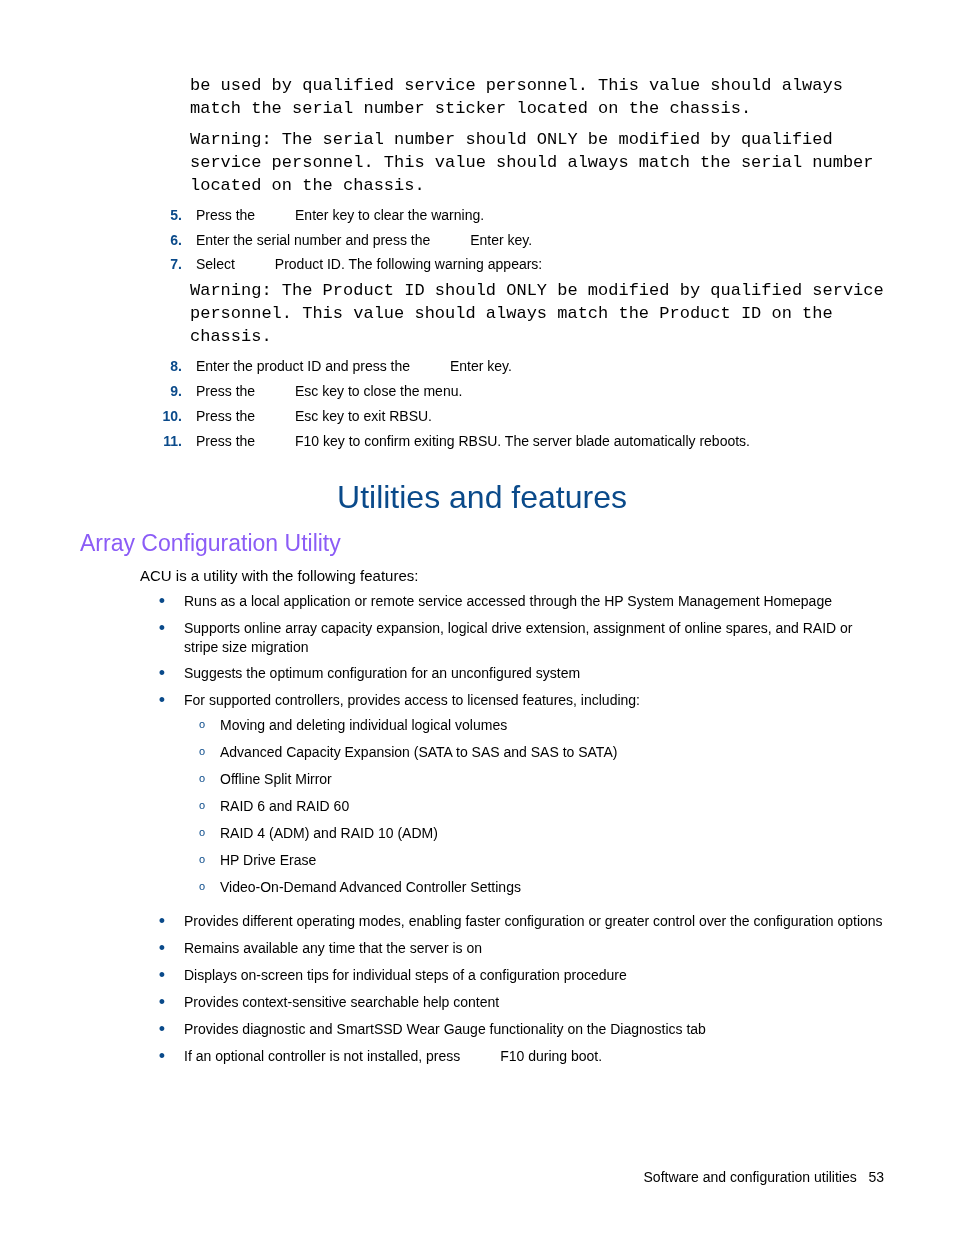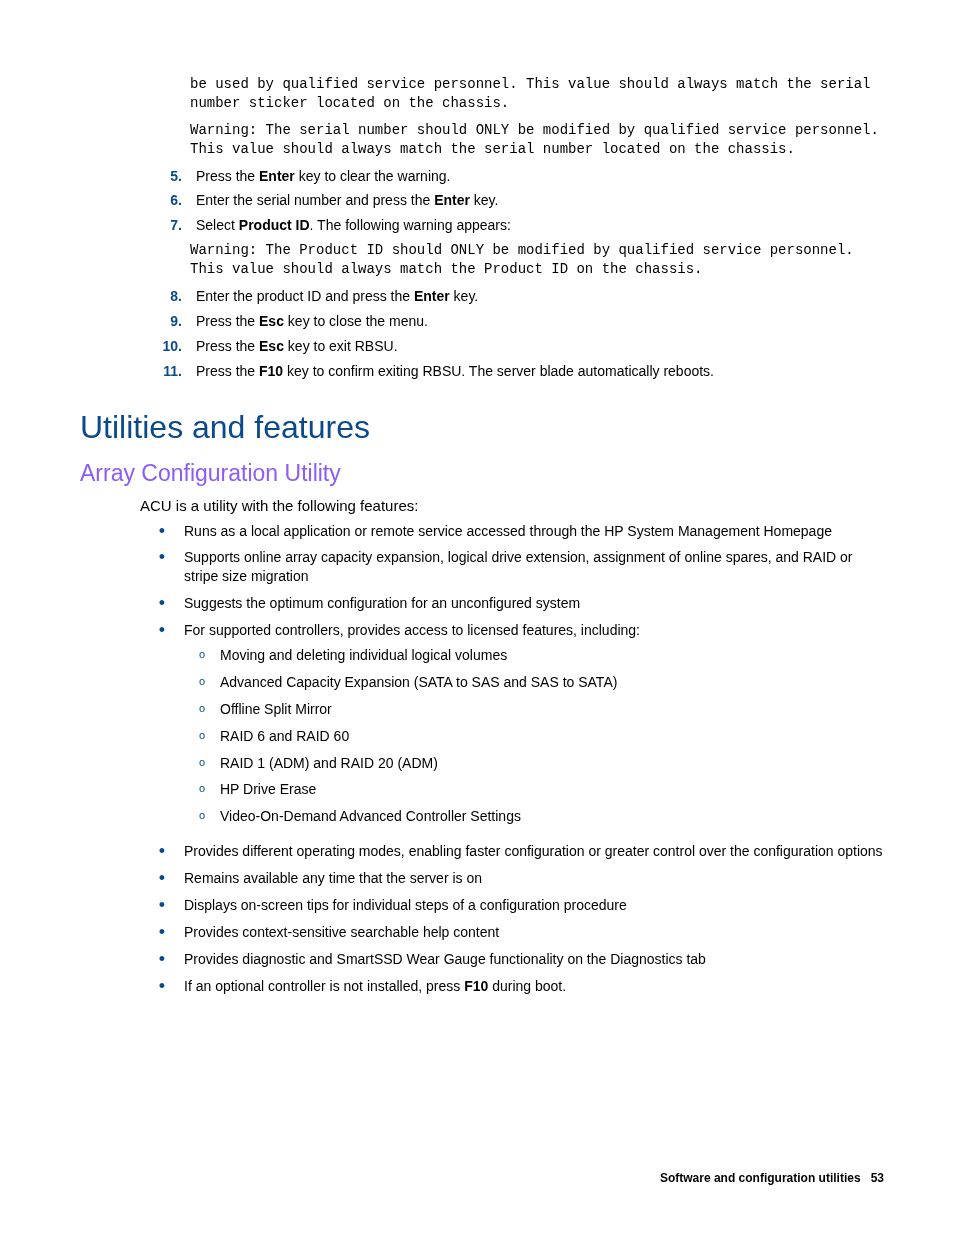--- a/index.html
+++ b/index.html
@@ -14,21 +14,21 @@
     height: 1235px;
     position: relative;
     box-sizing: border-box;
     padding: 75px 70px 60px 70px;
   }
   .content {
     padding-left: 70px;
   }
   .mono {
     font-family: "Courier New", Courier, monospace;
-    font-size: 14px;
+    font-size: 17px;
     line-height: 1.35;
     margin: 0 0 8px 50px;
   }
   .ol-list {
     list-style: none;
     padding: 0;
     margin: 0;
   }
   .ol-item {
     display: flex;
@@ -40,26 +40,27 @@
     color: #0a4a8a;
     font-weight: bold;
     width: 42px;
     text-align: right;
     margin-right: 14px;
     flex-shrink: 0;
   }
   .ol-item .txt {
     flex: 1;
   }
-  .b { font-weight: bold; }
+  .b { font-weight: normal; margin-left: 36px; }
   .h1 {
     color: #0a4a8a;
     font-size: 32px;
     font-weight: normal;
     margin: 28px 0 14px -60px;
+    text-align: center;
   }
   .h2 {
     color: #8b5cf6;
     font-size: 23px;
     font-weight: normal;
     margin: 10px 0 10px -60px;
   }
   .intro {
     font-size: 15px;
     margin: 0 0 8px 0;
@@ -100,22 +101,21 @@
     text-align: center;
     flex-shrink: 0;
     font-size: 11px;
     line-height: 1.6;
   }
   .sub-bullets li .txt { flex: 1; }
   .footer {
     position: absolute;
     bottom: 50px;
     right: 70px;
-    font-size: 12px;
-    font-weight: bold;
+    font-size: 14px;
   }
 </style>
 </head>
 <body>
 
 <div class="page">
   <div class="content">
 
     <p class="mono">be used by qualified service personnel. This value should always match the serial number sticker located on the chassis.</p>
     <p class="mono">Warning: The serial number should ONLY be modified by qualified service personnel. This value should always match the serial number located on the chassis.</p>
@@ -184,21 +184,21 @@
               <li>
                 <span class="odot">o</span>
                 <span class="txt">Offline Split Mirror</span>
               </li>
               <li>
                 <span class="odot">o</span>
                 <span class="txt">RAID 6 and RAID 60</span>
               </li>
               <li>
                 <span class="odot">o</span>
-                <span class="txt">RAID 1 (ADM) and RAID 20 (ADM)</span>
+                <span class="txt">RAID 4 (ADM) and RAID 10 (ADM)</span>
               </li>
               <li>
                 <span class="odot">o</span>
                 <span class="txt">HP Drive Erase</span>
               </li>
               <li>
                 <span class="odot">o</span>
                 <span class="txt">Video-On-Demand Advanced Controller Settings</span>
               </li>
             </ul></span>

